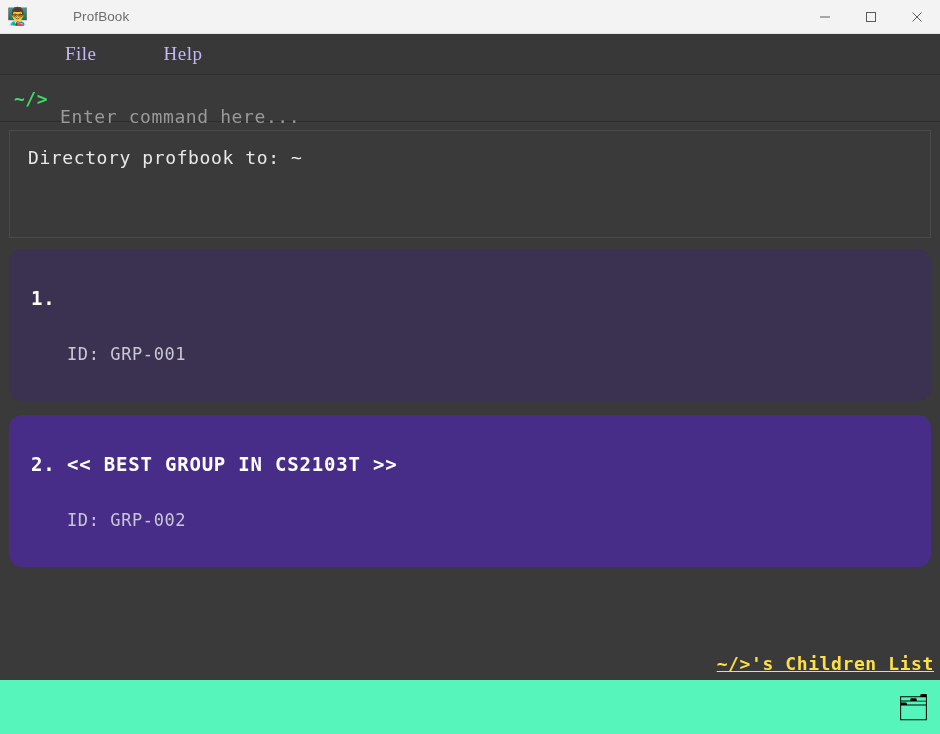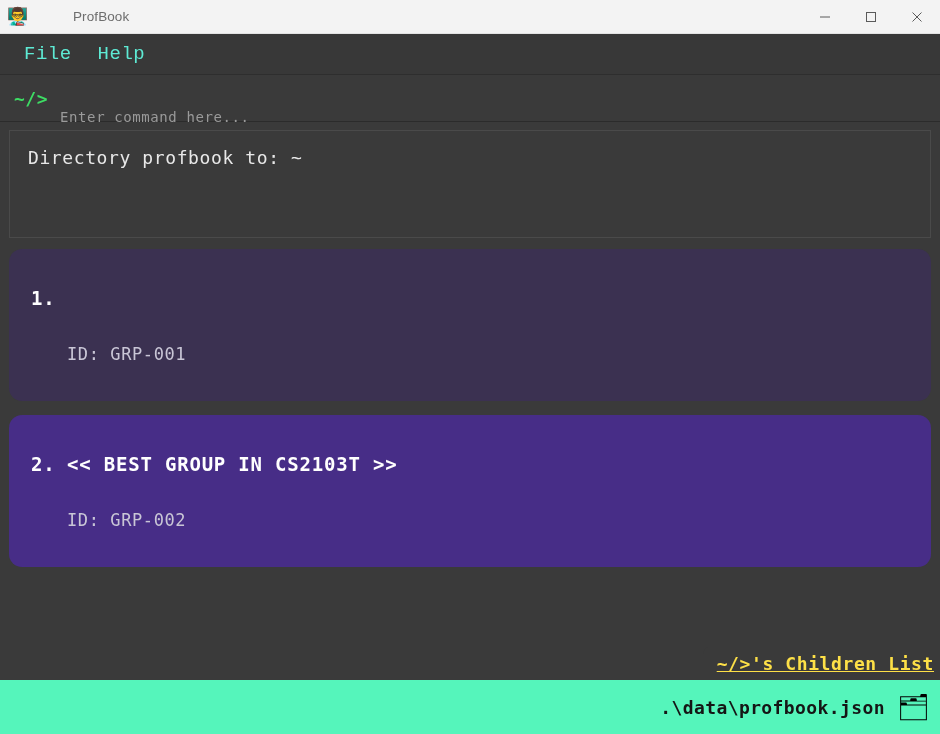--- a/index.html
+++ b/index.html
@@ -78,25 +78,26 @@
     height: 40px;
     min-height: 40px;
     background: #383838;
     display: flex;
     align-items: center;
     padding-left: 16px;
     gap: 10px;
     border-bottom: 1px solid #2e2e2e;
   }
   .menu-item {
-    color: #5eead4;
+    color: #c4b5fd;
     font-size: 19px;
     padding: 3px 8px;
     letter-spacing: 0.5px;
-    font-family: Liberation Mono, monospace;
+    font-family: Liberation Serif, serif;
+    margin-left: 41px;
   }
 
   
   .commandbar {
     height: 46px;
     min-height: 46px;
     background: #3a3a3a;
     display: flex;
     align-items: center;
     padding: 0 14px;
@@ -109,21 +110,21 @@
     font-weight: bold;
     letter-spacing: 0.5px;
     white-space: nowrap;
   }
   .command-input {
     flex: 1;
     background: transparent;
     border: none;
     outline: none;
     color: #d9d9d9;
-    font-size: 14px;
+    font-size: 18px;
     font-family: "DejaVu Sans Mono", "Liberation Mono", monospace;
     letter-spacing: 0.6px;
     padding: 0;
     margin-top: 37px;
   }
   .command-input::placeholder {
     color: #9a9a9a;
     opacity: 1;
   }
 
@@ -284,17 +285,16 @@
         <span class="card-index">2.</span>
         <span>&lt;&lt; BEST GROUP IN CS2103T &gt;&gt;</span>
       </div>
       <div class="card-sub">ID: GRP-002</div>
     </div>
 
     <div class="children-tag">~/&gt;'s Children List</div>
   </div>
 
   <div class="statusbar">
-    <span class="status-path">.\data\profbook.json</span>
     <span class="status-icon">🗂</span>
   </div>
 
 </div>
 
 </body></html>

